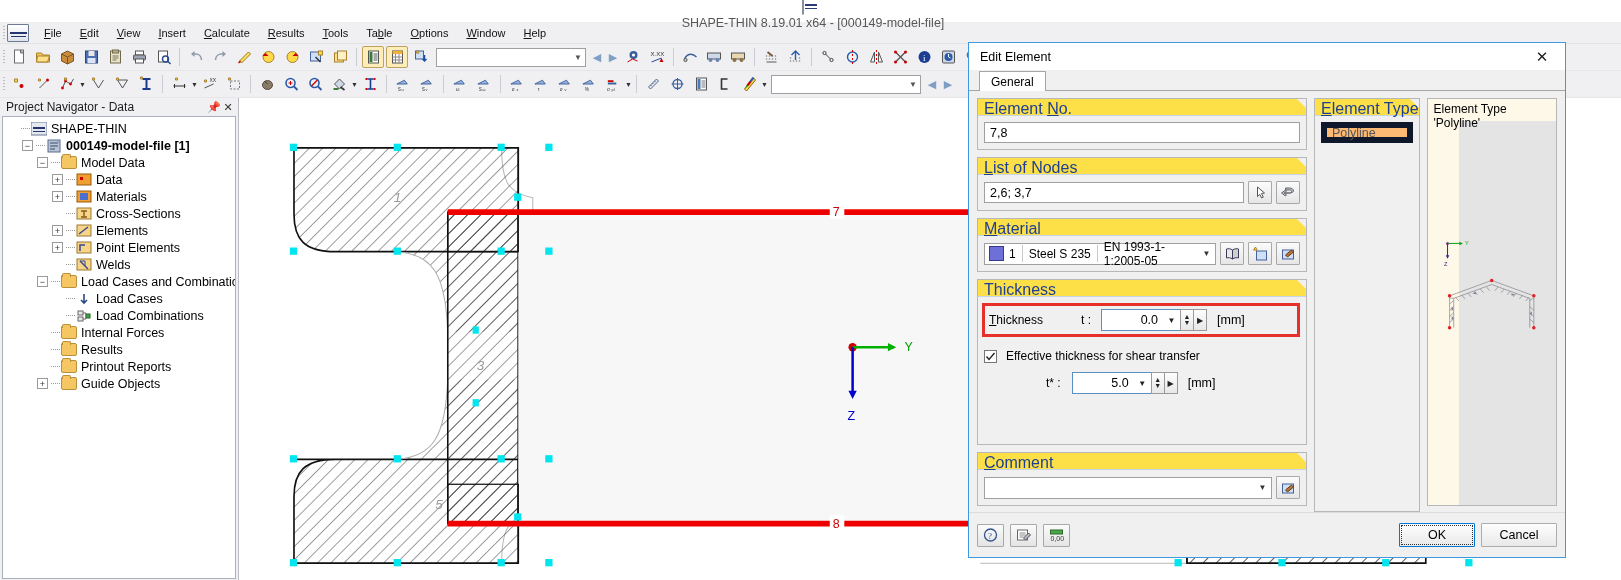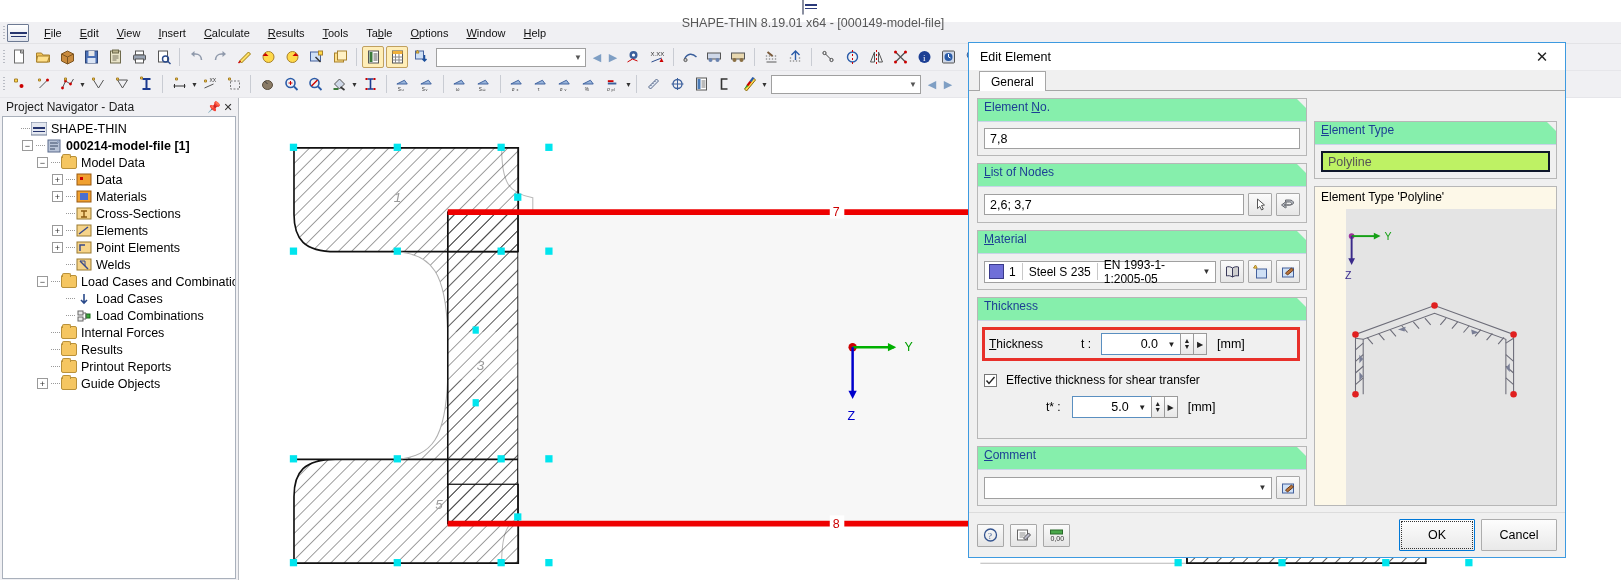--- a/index.html
+++ b/index.html
@@ -141,40 +141,40 @@
   #dlg-tabstrip{
     height:21px;flex:0 0 auto;display:flex;align-items:flex-end;padding-left:10px;
     border-bottom:1px solid #a6a6a6;background:#f0f0f0;
   }
   .tab{
     height:20px;padding:2px 11px 0 11px;background:#fff;border:1px solid #a6a6a6;border-bottom:none;
     font-size:12px;line-height:17px;border-radius:1px 1px 0 0;position:relative;top:1px;
   }
   #dlg-body{ flex:1;display:flex;padding:7px 8px 0 8px;gap:7px; }
   .col-left{ width:330px;flex:0 0 330px;display:flex;flex-direction:column;gap:7px; }
-  .col-right{ flex:1;display:flex;flex-direction:column;gap:7px;margin-top:23px; }
+  .col-right{ flex:1;display:flex;flex-direction:row;gap:7px; }
 
   .group{
     border:1px solid #b7b7b7;background:#f0f0f0;position:relative;
   }
   .group > .ghead{
-    height:23px;background:#86efac;color:#1c3f94;font-size:12px;padding:1px 0 0 6px;
+    height:17px;background:#fde047;color:#1c3f94;font-size:16px;padding:1px 0 0 6px;
     position:relative;border-bottom:1px solid #c9d4e8;
   }
   .group > .ghead:after{
     content:"";position:absolute;right:0;top:0;border-top:9px solid #f0f0f0;border-left:9px solid transparent;
   }
   .group .gbody{ padding:6px; }
   .acc{ text-decoration:underline; }
 
   .txtbox{
     height:21px;border:1px solid #a0a0a0;background:#fff;display:flex;align-items:center;
     padding:0 5px;font-size:12.5px;color:#000;
   }
-  .txtbox.readonly{ background:#bef264;color:#555;border:2px solid #0f172a; }
+  .txtbox.readonly{ background:#fdba74;color:#555;border:6px solid #0f172a; }
   .smallbtn{
     width:24px;height:23px;border:1px solid #a8a8a8;background:linear-gradient(#fbfbfb,#e6e6e6);
     display:flex;align-items:center;justify-content:center;flex:0 0 auto;border-radius:1px;
   }
   .row{ display:flex;align-items:center;gap:4px; }
 
   .combo{
     height:22px;border:1px solid #a0a0a0;background:#fff;display:flex;align-items:center;
     font-size:12px;
   }
@@ -218,21 +218,21 @@
 
   #dlg-footer{
     height:45px;flex:0 0 auto;display:flex;align-items:center;padding:0 8px;gap:6px;
     border-top:1px solid #dcdcdc;
   }
   .footbtn{
     width:27px;height:23px;border:1px solid #a8a8a8;background:linear-gradient(#fbfbfb,#e4e4e4);
     display:flex;align-items:center;justify-content:center;border-radius:1px;
   }
   .bigbtn{
-    width:76px;height:32px;border:1px solid #adadad;background:linear-gradient(#fdfdfd,#e9e9e9);
+    width:76px;height:24px;border:1px solid #adadad;background:linear-gradient(#fdfdfd,#e9e9e9);
     display:flex;align-items:center;justify-content:center;font-size:12.5px;border-radius:1px;
   }
   .bigbtn.default{ border:1px solid #0078d7;outline:1px dotted #333;outline-offset:-3px; }
   .spacer-flex{ flex:1; }
 
   #statusbar{
     height:0px;background:#f0f0f3;
   }
 </style>
 </head>
@@ -730,21 +730,21 @@
           </div>
           <div class="tnode">
             <span class="spacer" style="width: 19px;"></span>
             <span class="exp">−</span>
             <span class="dashes"></span>
             <span class="ficon"><svg viewBox="0 0 16 14" width="16" height="14">
                 <rect x="2" y="1" width="12" height="12" fill="#b9c4d8" stroke="#5a6b8c"></rect>
                 <path d="M4 4h8M4 7h8M4 10h5" stroke="#3a4a66"></path>
                 <path d="M11 1l3 3h-3z" fill="#8fa0bd"></path>
               </svg></span>
-            <span class="tlabel b">000214-model-file [1]</span>
+            <span class="tlabel b">000149-model-file [1]</span>
           </div>
           <div class="tnode">
             <span class="spacer" style="width: 34px;"></span>
             <span class="exp">−</span>
             <span class="dashes"></span>
             <span class="folder"></span>
             <span class="tlabel">Model Data</span>
           </div>
           <div class="tnode">
             <span class="spacer" style="width: 49px;"></span>

